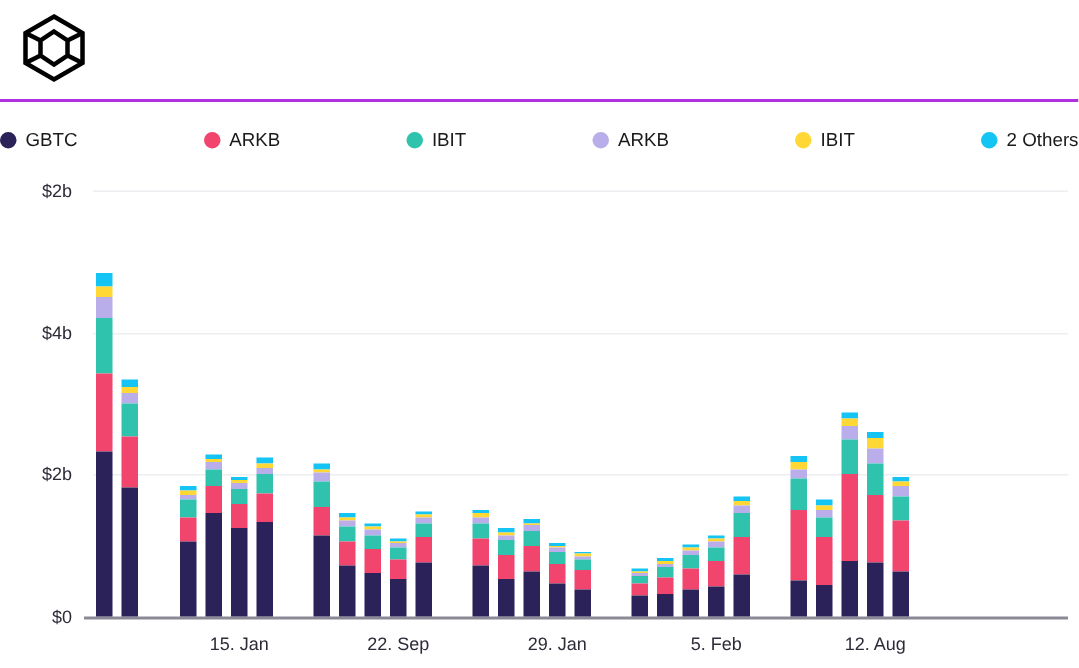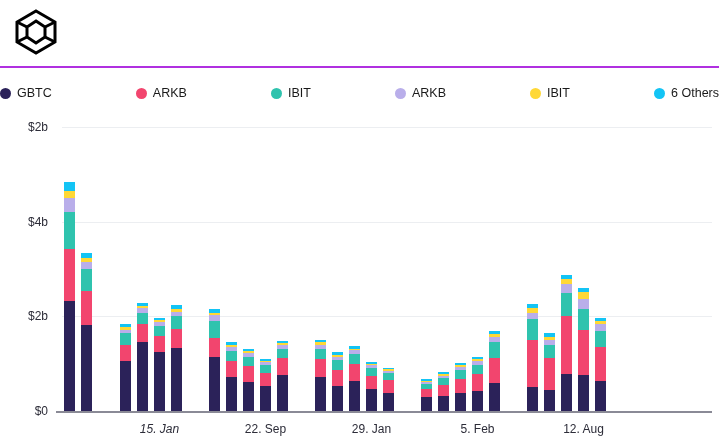--- a/index.html
+++ b/index.html
@@ -143,21 +143,21 @@
       <div class="legend-item">
         <span class="legend-dot" style="background: rgb(185, 174, 234);"></span>
         <span class="legend-label">ARKB</span>
       </div>
       <div class="legend-item">
         <span class="legend-dot" style="background: rgb(255, 216, 54);"></span>
         <span class="legend-label">IBIT</span>
       </div>
       <div class="legend-item">
         <span class="legend-dot" style="background: rgb(19, 196, 245);"></span>
-        <span class="legend-label">6 Others</span>
+        <span class="legend-label">2 Others</span>
       </div>
     </div>
 
   <div class="ylabels" id="ylabels">
       <div class="ylabel" style="top: 284px;">$0</div>
       <div class="ylabel" style="top: 189.333px;">$2b</div>
       <div class="ylabel" style="top: 94.6667px;">$4b</div>
       <div class="ylabel" style="top: 0px;">$2b</div>
     </div>
 
@@ -422,20 +422,20 @@
           <div class="seg" style="height: 34.08px; background: rgb(242, 69, 110);"></div>
           <div class="seg" style="height: 16.0933px; background: rgb(47, 195, 174);"></div>
           <div class="seg" style="height: 6.15333px; background: rgb(185, 174, 234);"></div>
           <div class="seg" style="height: 3.31333px; background: rgb(255, 216, 54);"></div>
           <div class="seg" style="height: 3.31333px; background: rgb(19, 196, 245);"></div>
         </div>
       </div>
     </div>
 
   <div class="xlabels" id="xlabels">
-      <div class="xlabel" style="left: 97.5px; top: 6px; font-style: italic;">15. Jan</div>
+      <div class="xlabel" style="left: 97.5px; top: 6px;">15. Jan</div>
       <div class="xlabel" style="left: 203.5px; top: 6px;">22. Sep</div>
       <div class="xlabel" style="left: 309.5px; top: 6px;">29. Jan</div>
       <div class="xlabel" style="left: 415.5px; top: 6px;">5. Feb</div>
       <div class="xlabel" style="left: 521.5px; top: 6px;">12. Aug</div>
     </div>
 
 </div>
 
 </body></html>

